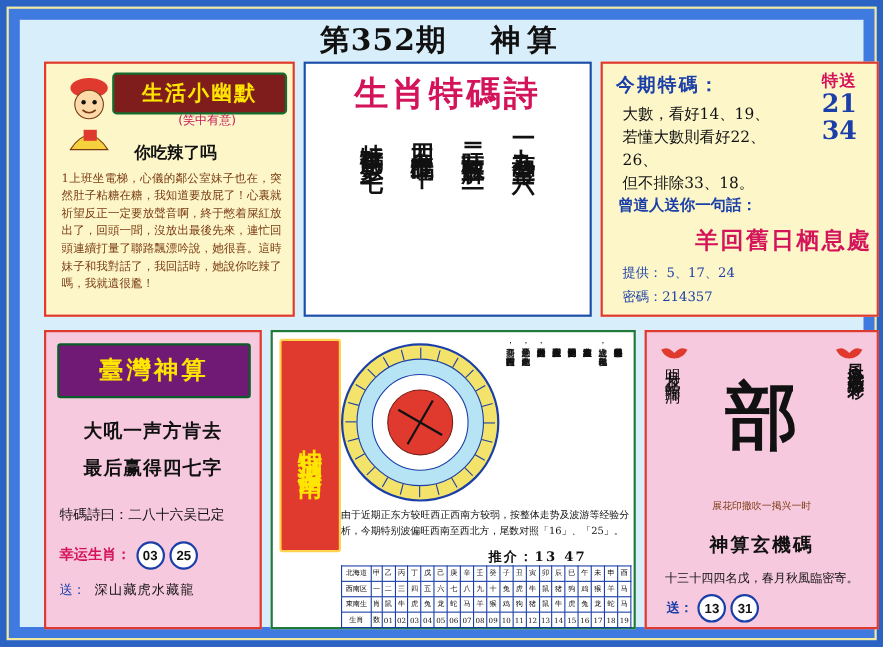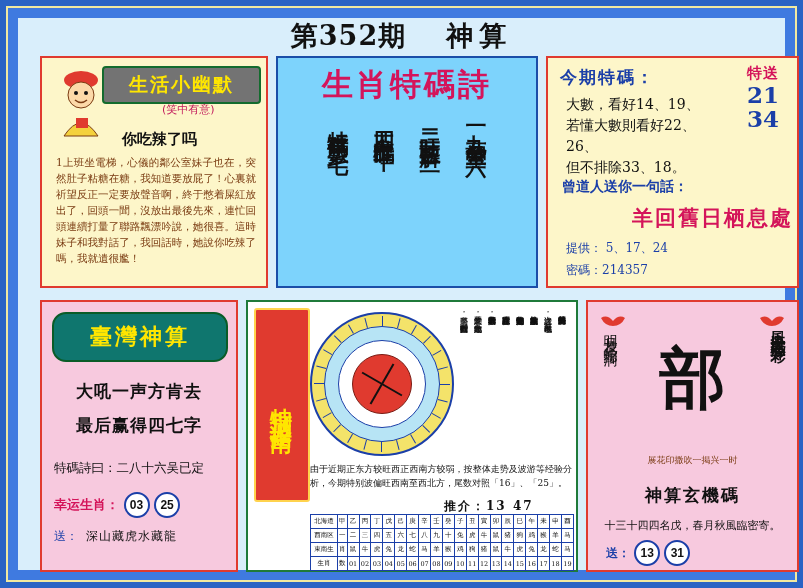--- a/index.html
+++ b/index.html
@@ -39,41 +39,41 @@
     font-family:"DejaVu Serif","Liberation Serif",serif;
     font-size:27px;font-weight:bold;letter-spacing:6px;color:#111;
   }
   
   .panel{position:absolute;box-sizing:border-box;}
 
   
   #p-humour{left:22px;top:38px;width:228px;height:232px;background:#fdf6c9;border:2px solid #e03a2f;}
   #p-humour .h-title{
     position:absolute;left:60px;top:8px;width:155px;height:34px;
-    background:#737373;border:2px solid #136b2d;border-radius:4px;
+    background:#7f1d1d;border:2px solid #136b2d;border-radius:4px;
     color:#ffe600;font-weight:bold;font-size:19px;letter-spacing:2px;
     display:flex;align-items:center;justify-content:center;
     font-family:"DejaVu Serif","Liberation Serif",serif;
   }
   #p-humour .h-sub{
     position:absolute;left:120px;top:44px;font-size:11px;color:#c2185b;
   }
   #p-humour .h-q{
     position:absolute;left:80px;top:72px;font-size:15px;color:#111;font-weight:bold;
     font-family:"DejaVu Serif","Liberation Serif",serif;
   }
   #p-humour .h-body{
     position:absolute;left:14px;top:96px;width:200px;
     font-size:10.5px;line-height:16px;color:#7a3b12;text-align:justify;
     font-family:"DejaVu Serif","Liberation Serif",serif;
   }
   .mascot{position:absolute;left:10px;top:10px;width:58px;height:70px;}
 
   
-  #p-poem{left:258px;top:38px;width:262px;height:232px;background:#7dd3fc;border:2px solid #1b4ea8;}
+  #p-poem{left:258px;top:38px;width:262px;height:232px;background:#ffffff;border:2px solid #1b4ea8;}
   #p-poem .poem-title{
     position:absolute;left:0;top:6px;width:100%;text-align:center;
     font-size:31px;font-weight:bold;color:#d4145a;letter-spacing:3px;
     font-family:"DejaVu Serif","Liberation Serif",serif;
   }
   .poem-cols{
     position:absolute;left:0;top:56px;width:100%;height:168px;
     display:flex;flex-direction:row-reverse;justify-content:center;gap:18px;
   }
   .poem-col{
@@ -116,21 +116,21 @@
   }
   #p-special .s-pass{
     position:absolute;left:18px;top:204px;font-size:12px;color:#1b3fa8;
     font-family:"DejaVu Serif","Liberation Serif",serif;
   }
 
   
   #p-tw{left:22px;top:282px;width:198px;height:272px;background:#f7c9de;border:2px solid #e03a2f;}
   #p-tw .tw-banner{
     position:absolute;left:10px;top:10px;width:172px;height:46px;
-    background:#0f766e;border:2px solid #0a5c28;border-radius:14px;
+    background:#701a75;border:2px solid #0a5c28;border-radius:3px;
     display:flex;align-items:center;justify-content:center;text-align:right;
   }
   #p-tw .tw-banner span{
     color:#ffe600;font-size:22px;font-weight:bold;letter-spacing:3px;
     font-family:"DejaVu Serif","Liberation Serif",serif;
   }
   .mush{position:absolute;width:22px;height:18px;top:16px;}
   .mush.l{left:14px;} .mush.r{right:14px;}
   #p-tw .tw-l1,#p-tw .tw-l2{
     position:absolute;width:100%;text-align:center;font-size:17px;font-weight:bold;color:#111;

